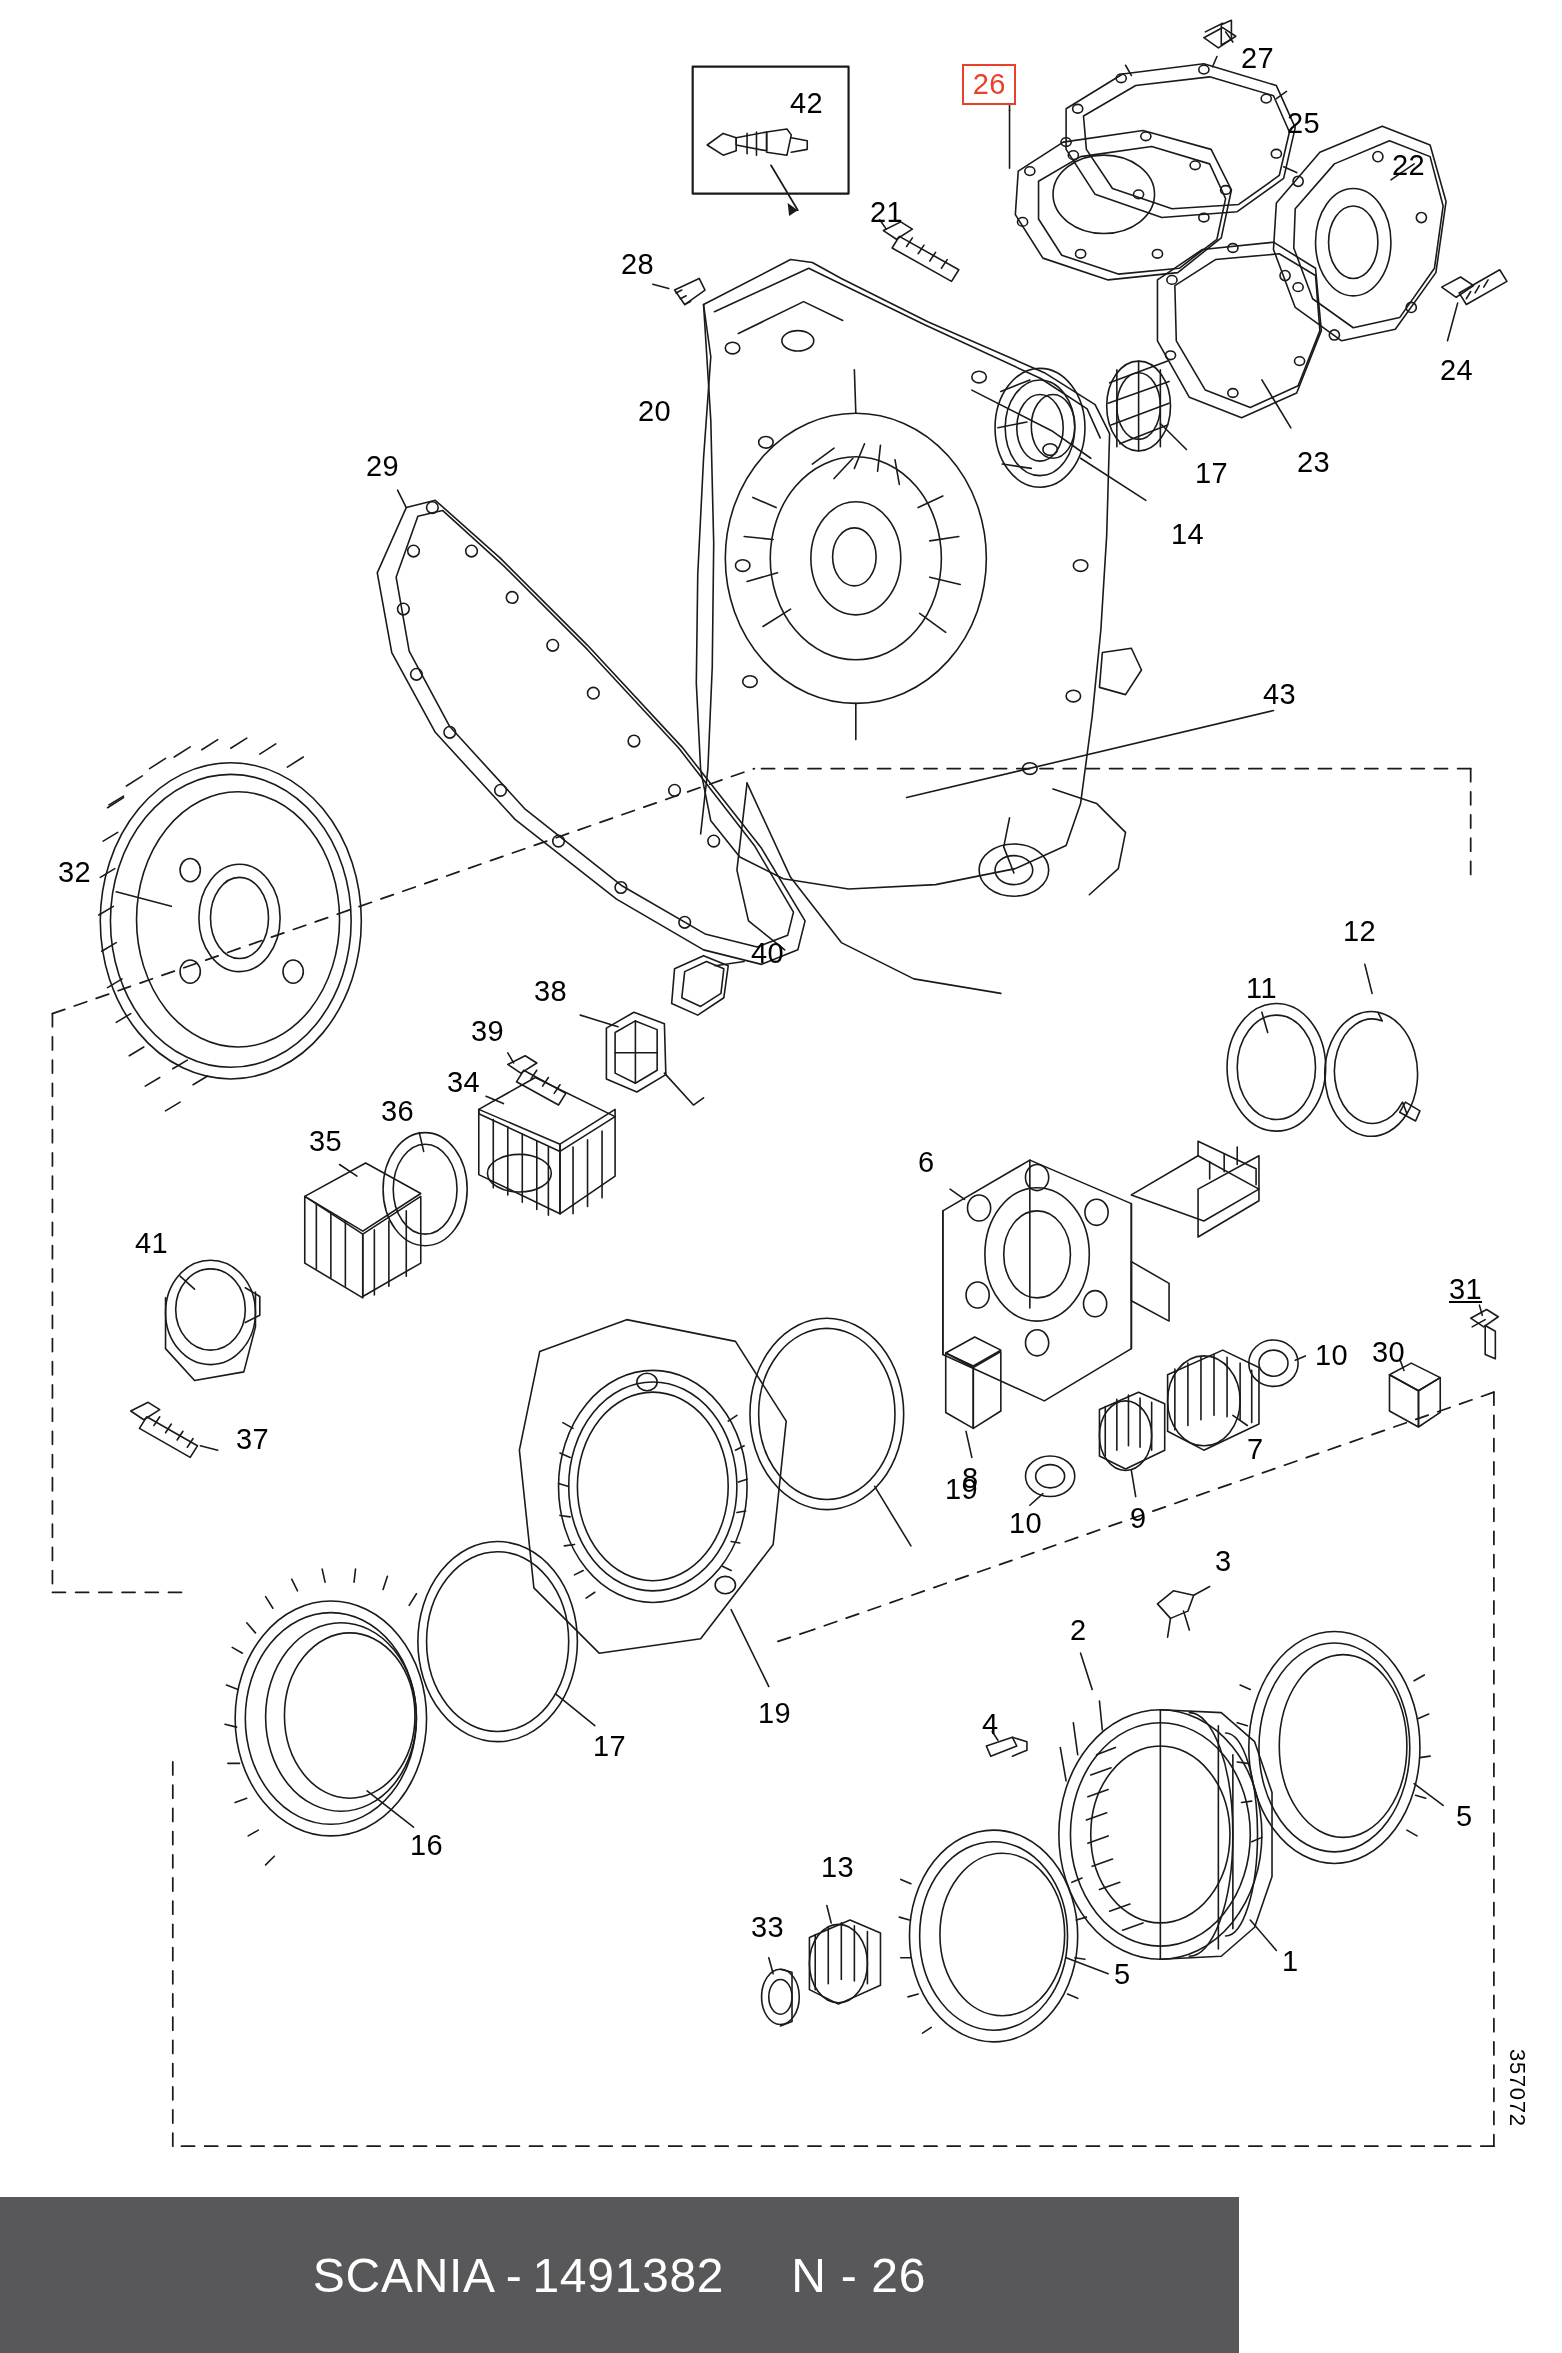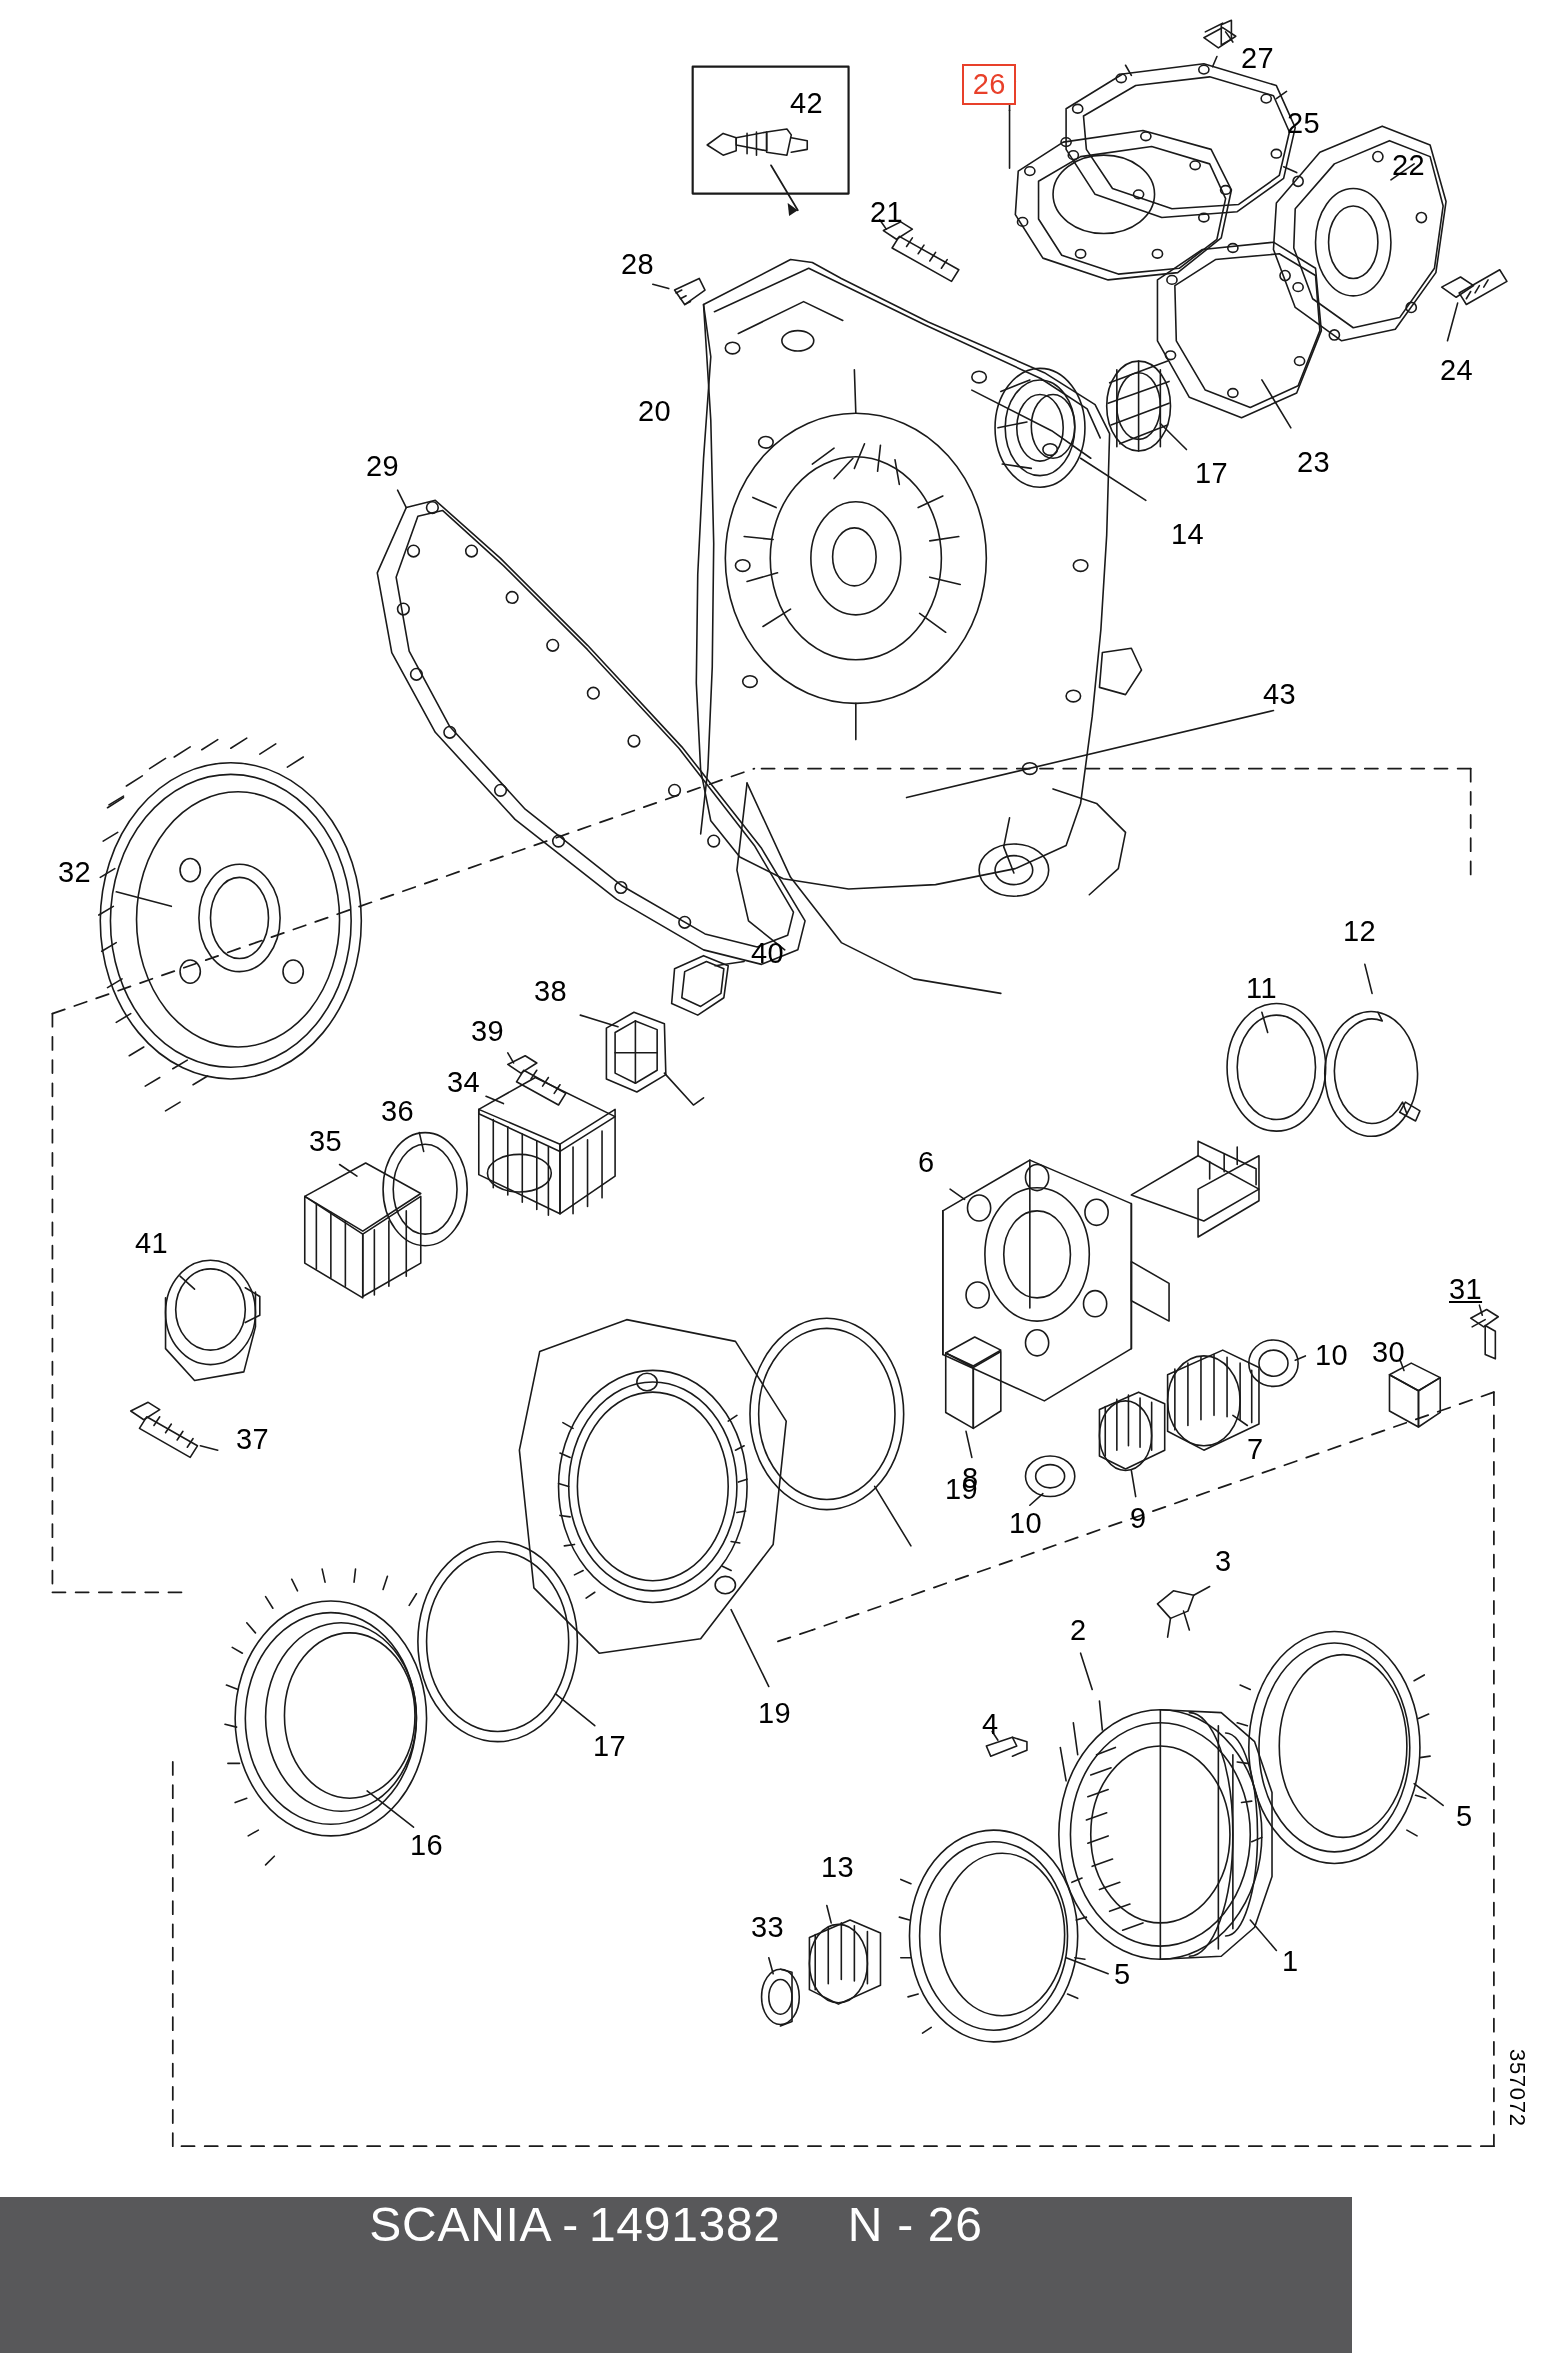--- a/index.html
+++ b/index.html
@@ -54,24 +54,25 @@
     font-family: "Liberation Sans", sans-serif;
     font-size: 22px;
     color: #000000;
     writing-mode: vertical-rl;
     letter-spacing: 0.7px;
   }
   #footer-bar {
     position: absolute;
     left: 0;
     bottom: 0;
-    width: 1352px;
+    width: 1239px;
     height: 157px;
     background: #58585a;
     display: flex;
+    align-items: center;
     justify-content: center;
   }
   #footer-inner {
     display: flex;
     align-items: baseline;
     color: #ffffff;
     font-size: 48px;
     letter-spacing: 0.7px;
   }
   #footer-brand { font-weight: 400; }

